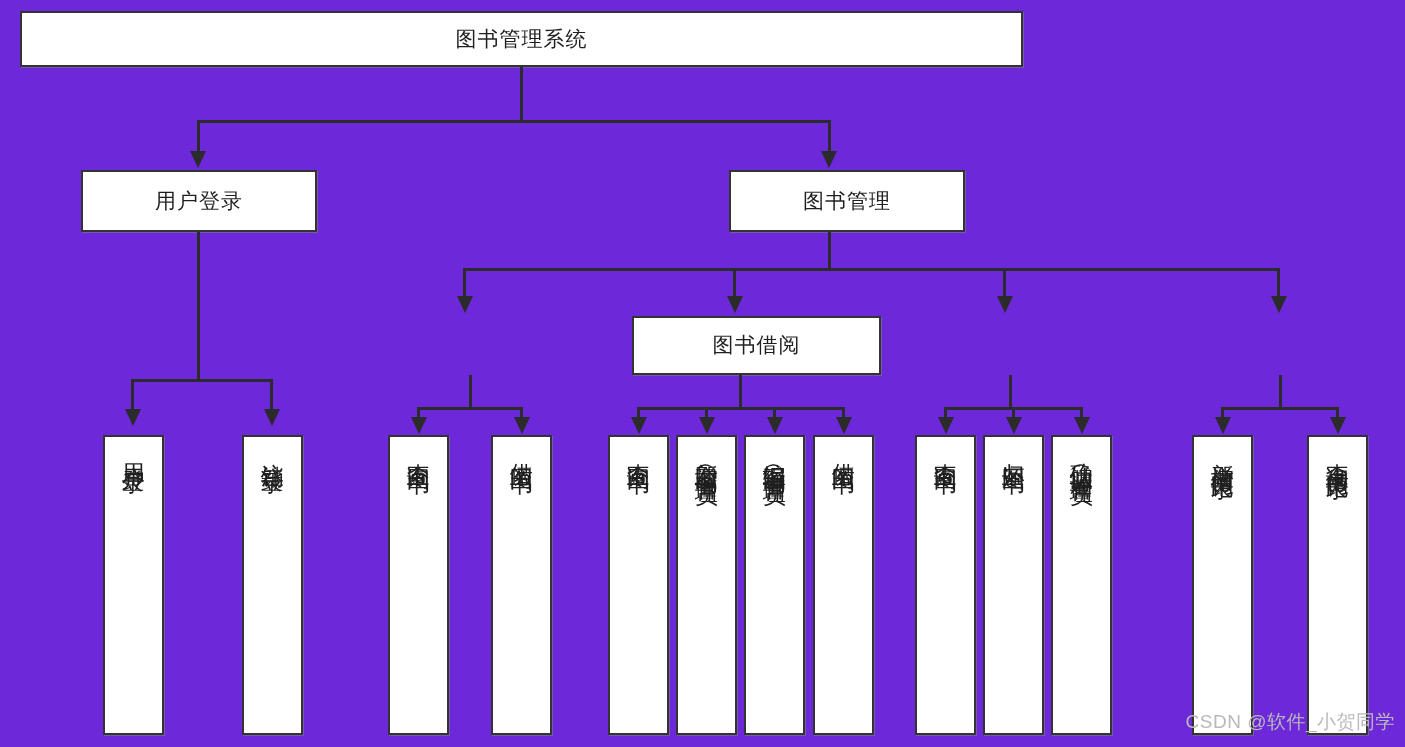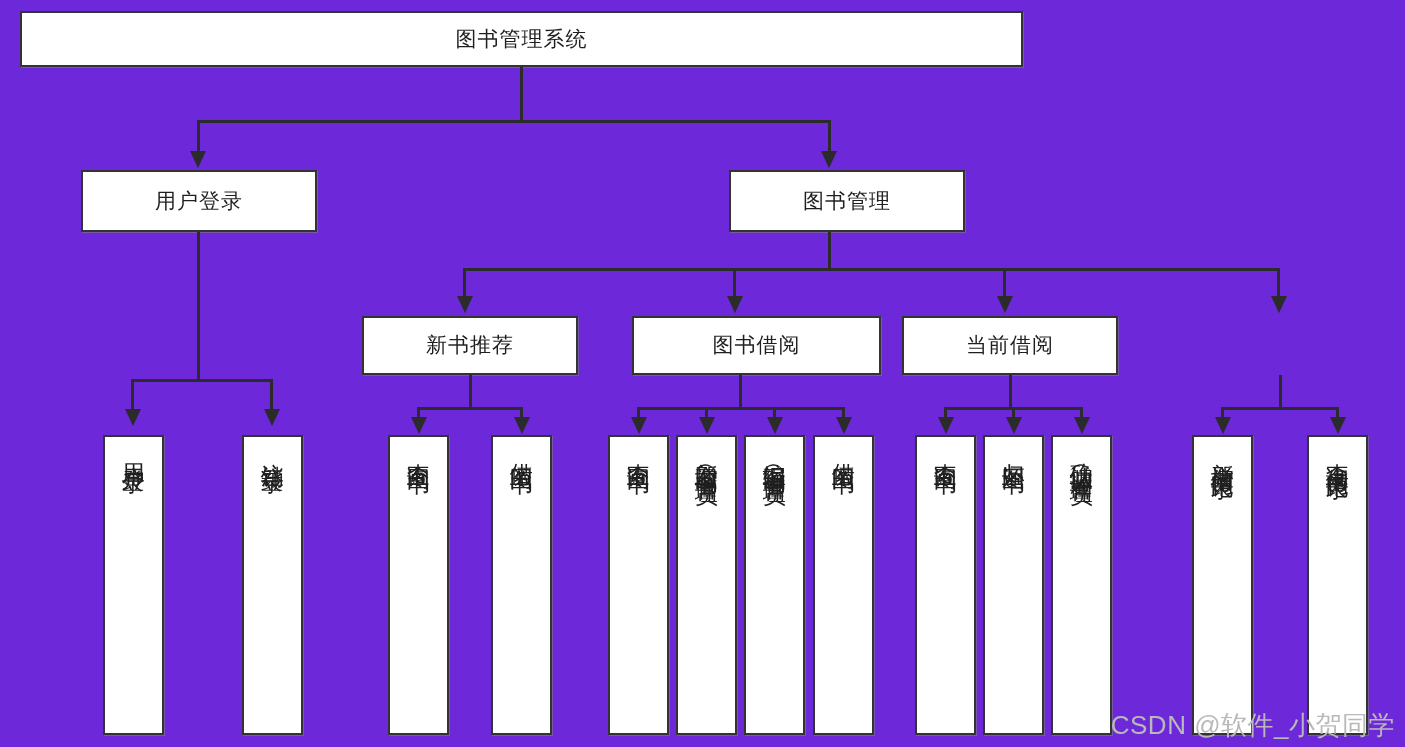--- a/index.html
+++ b/index.html
@@ -61,22 +61,22 @@
     position:absolute;
     width:0;height:0;
     border-left:8px solid transparent;
     border-right:8px solid transparent;
     border-top:17px solid #2b2b2b;
   }
   
   #watermark{
     position:absolute;
     right:10px;
-    bottom:4px;
-    font-size:26px;
+    bottom:12px;
+    font-size:19px;
     color:#b9b9b9;
     letter-spacing:.5px;
     white-space:nowrap;
     user-select:none;
   }
 </style>
 </head>
 <body>
 
 <div id="canvas">
@@ -112,28 +112,22 @@
   <div class="line hline" style="left:463px;top:268px;width:817px;"></div>
   <div class="line vline" style="left:463px;top:268px;height:30px;"></div>
   <div class="arrow" style="left:457px;top:296px;"></div>
   <div class="line vline" style="left:733px;top:268px;height:30px;"></div>
   <div class="arrow" style="left:727px;top:296px;"></div>
   <div class="line vline" style="left:1003px;top:268px;height:30px;"></div>
   <div class="arrow" style="left:997px;top:296px;"></div>
   <div class="line vline" style="left:1277px;top:268px;height:30px;"></div>
   <div class="arrow" style="left:1271px;top:296px;"></div>
 
-  <div class="node" style="left:362px;top:316px;width:216px;height:59px;">
-    <span class="lbl">新书推荐</span>
-  </div>
   <div class="node" style="left:632px;top:316px;width:249px;height:59px;">
     <span class="lbl">图书借阅</span>
-  </div>
-  <div class="node" style="left:902px;top:316px;width:216px;height:59px;">
-    <span class="lbl">当前借阅</span>
   </div>
 
   <div class="line vline" style="left:469px;top:375px;height:35px;"></div>
   <div class="line hline" style="left:417px;top:407px;width:106px;"></div>
   <div class="line vline" style="left:417px;top:407px;height:12px;"></div>
   <div class="arrow" style="left:411px;top:417px;"></div>
   <div class="line vline" style="left:520px;top:407px;height:12px;"></div>
   <div class="arrow" style="left:514px;top:417px;"></div>
 
   <div class="line vline" style="left:739px;top:375px;height:35px;"></div>

